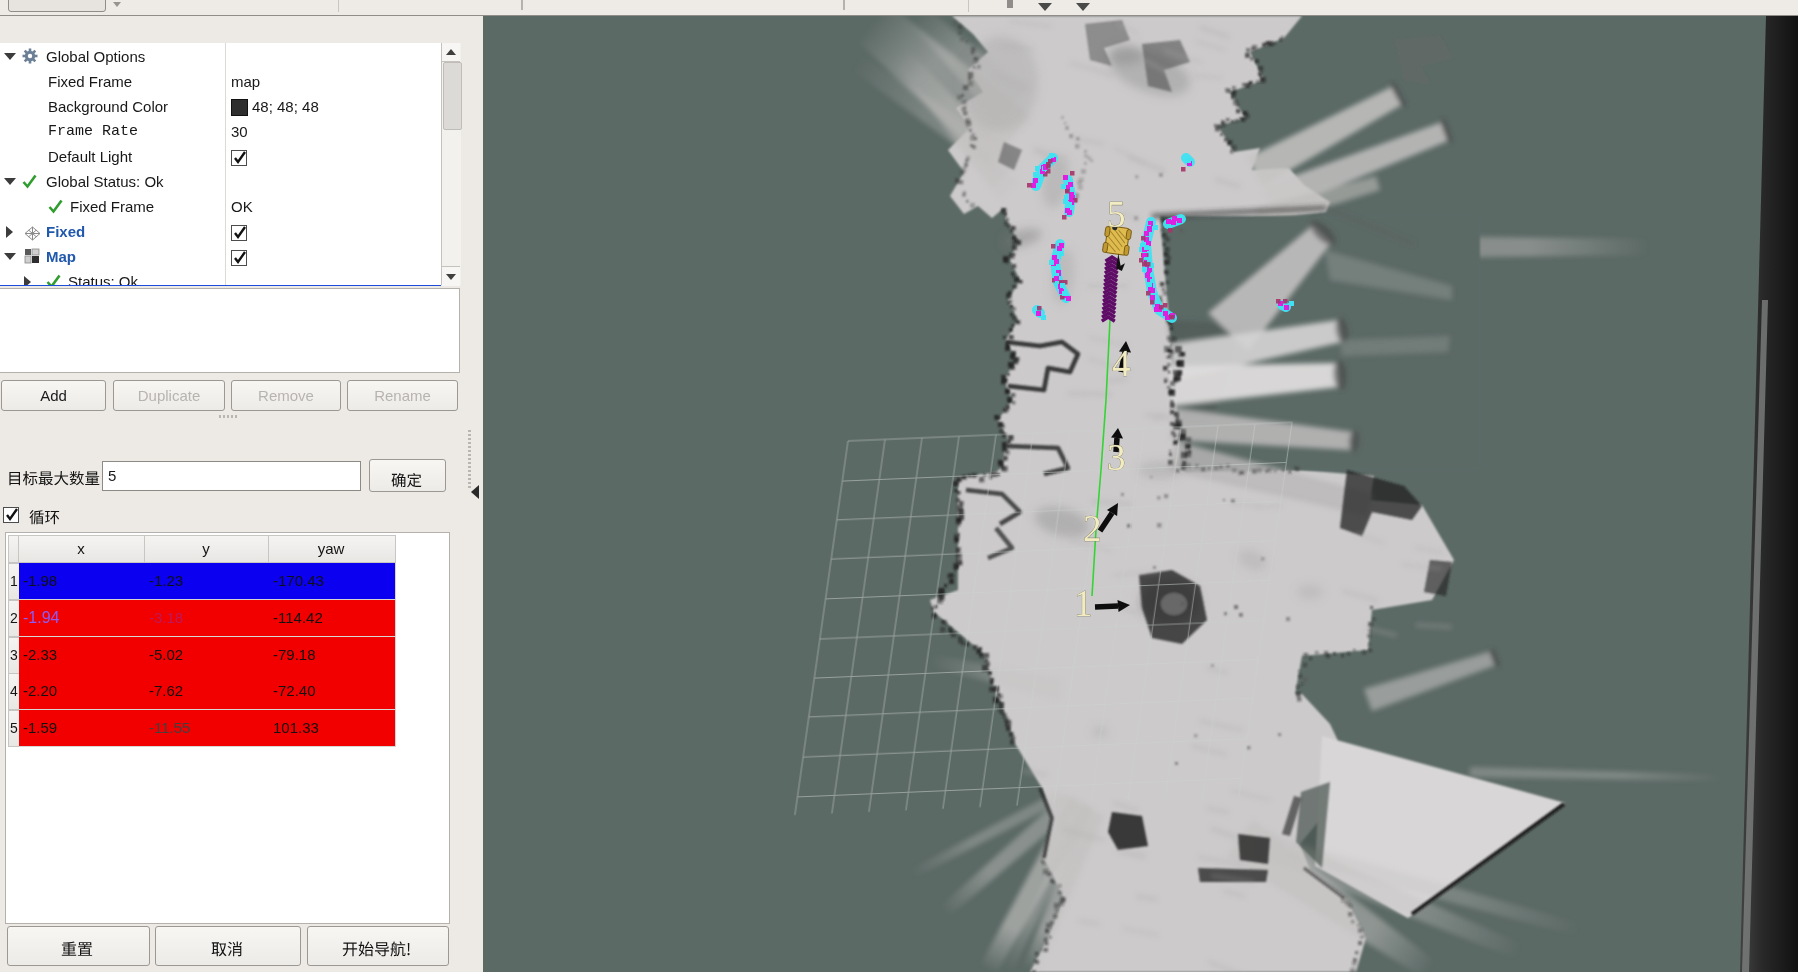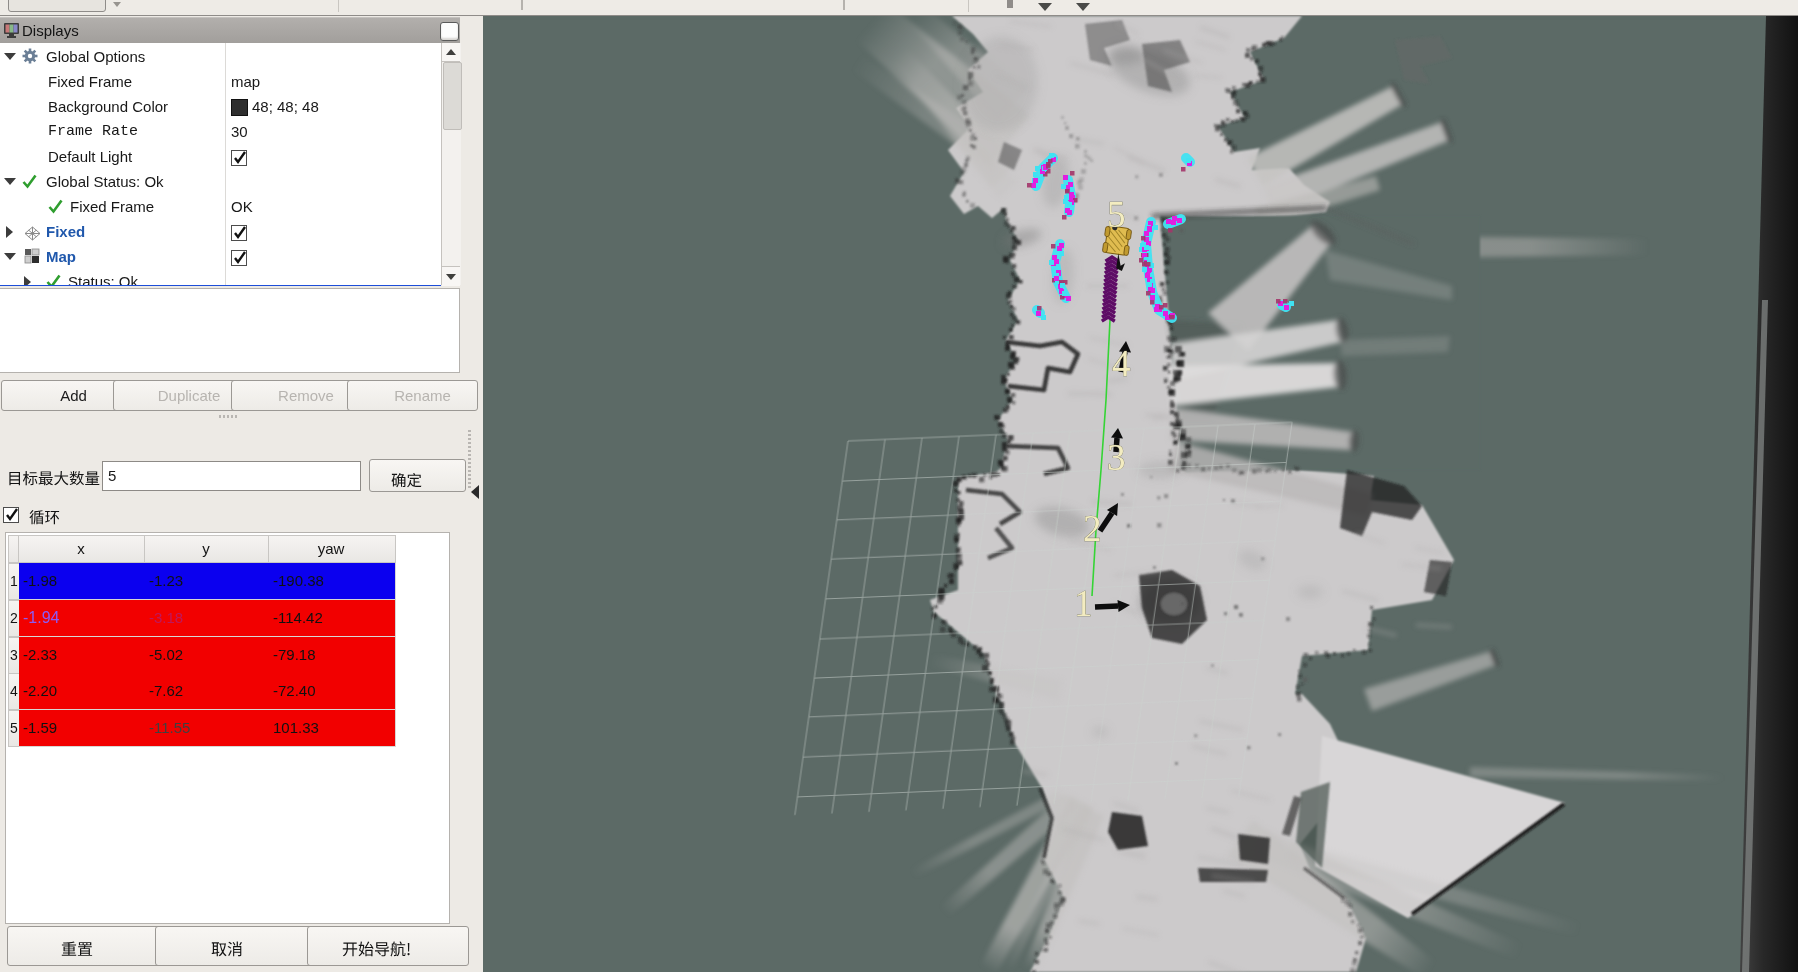--- a/index.html
+++ b/index.html
@@ -1,20 +1,20 @@
 <!DOCTYPE html>
 <html><head><meta charset="utf-8">
 <style>
 html,body{margin:0;padding:0;width:1798px;height:972px;overflow:hidden;background:#edeae5;font-family:"Liberation Sans",sans-serif;}
 .abs{position:absolute;}
 #page{position:relative;width:1798px;height:972px;}
 .titlebar{background:linear-gradient(#b2afac,#a19e9b);border-top:1px solid #c4c1be;border-bottom:1px solid #8d8a87;}
 .titletext{font-size:15px;color:#141414;}
 .floatbtn{width:17px;height:17px;background:#fdfdfd;border:1px solid #5a5a5a;border-radius:3px;box-shadow:inset 0 -2px 2px #d8d6d3;}
-.btn{background:linear-gradient(#f8f6f3,#edebe7);border:1px solid #9b9894;border-radius:3px;padding-left:20px;}
+.btn{background:linear-gradient(#f8f6f3,#edebe7);border:1px solid #9b9894;border-radius:3px;}
 .btntext{font-size:15px;color:#1a1a1a;text-align:center;}
 .btndis{font-size:15px;color:#b7b4b0;text-align:center;}
 .treetext{font-size:15px;color:#181818;}
 .cb{width:14px;height:14px;background:#fff;border:1px solid #4c4c4c;}
 svg{display:block}
 </style></head>
 <body>
 <div id="page">
 
 <div class="abs" style="left:0;top:0;width:1798px;height:15px;background:#eeebe6;border-bottom:1px solid #8f8c89;">
@@ -22,32 +22,20 @@
   <div class="abs" style="left:113px;top:2px;width:0;height:0;border-left:4px solid transparent;border-right:4px solid transparent;border-top:5px solid #97948f;"></div>
   <div class="abs" style="left:338px;top:0;width:1px;height:12px;background:#c9c6c1;"></div>
   <div class="abs" style="left:521px;top:0;width:2px;height:10px;background:#b5b2ad;"></div>
   <div class="abs" style="left:843px;top:0;width:2px;height:10px;background:#b5b2ad;"></div>
   <div class="abs" style="left:968px;top:0;width:1px;height:12px;background:#c9c6c1;"></div>
   <div class="abs" style="left:1007px;top:0;width:6px;height:8px;background:#8f8c89;"></div>
   <div class="abs" style="left:1038px;top:3px;width:0;height:0;border-left:7px solid transparent;border-right:7px solid transparent;border-top:8px solid #4a4a48;"></div>
   <div class="abs" style="left:1076px;top:3px;width:0;height:0;border-left:7px solid transparent;border-right:7px solid transparent;border-top:8px solid #4a4a48;"></div>
 </div>
 
-<div class="abs titlebar" style="left:0;top:17px;width:460px;height:26px;">
-  <svg class="abs" style="left:3px;top:4px" width="17" height="17" viewBox="0 0 17 17">
-    <rect x="1" y="1" width="15" height="11" rx="1" fill="#3c3c3c"></rect>
-    <rect x="2.5" y="2.5" width="4" height="8" fill="#c87878"></rect>
-    <rect x="6.5" y="2.5" width="4" height="8" fill="#88b888"></rect>
-    <rect x="10.5" y="2.5" width="4" height="8" fill="#8888c8"></rect>
-    <rect x="6" y="12" width="5" height="2" fill="#3c3c3c"></rect>
-    <rect x="4" y="14" width="9" height="2" fill="#3c3c3c"></rect>
-  </svg>
-  <div class="abs titletext" style="left:22px;top:4px;">Displays</div>
-  <div class="abs floatbtn" style="left:440px;top:4px;"></div>
-</div>
 
 <div class="abs" style="left:0;top:43px;width:441px;height:242px;background:#ffffff;border-bottom:1px solid #1d4ed8;overflow:hidden;">
   <div class="abs" style="left:225px;top:0;width:1px;height:242px;background:#dcdad7;"></div>
   <div class="abs" style="left:4px;top:10px;width:0;height:0;border-left:6px solid transparent;border-right:6px solid transparent;border-top:7px solid #3c3c3c;"></div>
 <svg class="abs" style="left:22px;top:5px" width="16" height="16" viewBox="0 0 16 16">
 <g fill="#6b7f96">
           <circle cx="8" cy="8" r="5.2"></circle>
 <g stroke="#6b7f96" stroke-width="2.6">
             <line x1="8" y1="0.5" x2="8" y2="4"></line>
             <line x1="8" y1="12" x2="8" y2="15.5"></line>
@@ -175,21 +163,21 @@
 <div class="abs" style="left:138px;top:2px;width:124px;height:26px;background:linear-gradient(#f6f4f2,#e9e7e4);border:1px solid #c8c6c3;"></div>
 <div class="abs" style="left:138px;top:7px;width:124px;text-align:center;font-size:15px;color:#141414;">y</div>
 <div class="abs" style="left:262px;top:2px;width:126px;height:26px;background:linear-gradient(#f6f4f2,#e9e7e4);border:1px solid #c8c6c3;"></div>
 <div class="abs" style="left:262px;top:7px;width:126px;text-align:center;font-size:15px;color:#141414;">yaw</div>
 <div class="abs" style="left:2px;top:30px;width:10px;height:35px;background:linear-gradient(#f6f4f2,#e9e7e4);border:1px solid #c8c6c3;font-size:14px;color:#141414;text-align:center;line-height:35px;">1</div>
 <div class="abs" style="left:13px;top:30px;width:126px;height:36px;background:#0b00ef;border-right:1px solid #d8d6d3;border-bottom:1px solid #d8d6d3;"></div>
 <div class="abs" style="left:17px;top:39px;font-size:15px;color:#111;">-1.98</div>
 <div class="abs" style="left:139px;top:30px;width:124px;height:36px;background:#0b00ef;border-right:1px solid #d8d6d3;border-bottom:1px solid #d8d6d3;"></div>
 <div class="abs" style="left:143px;top:39px;font-size:15px;color:#111;">-1.23</div>
 <div class="abs" style="left:263px;top:30px;width:126px;height:36px;background:#0b00ef;border-right:1px solid #d8d6d3;border-bottom:1px solid #d8d6d3;"></div>
-<div class="abs" style="left:267px;top:39px;font-size:15px;color:#111;">-190.38</div>
+<div class="abs" style="left:267px;top:39px;font-size:15px;color:#111;">-170.43</div>
 <div class="abs" style="left:2px;top:67px;width:10px;height:35px;background:linear-gradient(#f6f4f2,#e9e7e4);border:1px solid #c8c6c3;font-size:14px;color:#141414;text-align:center;line-height:35px;">2</div>
 <div class="abs" style="left:13px;top:67px;width:126px;height:36px;background:#f20000;border-right:1px solid #d8d6d3;border-bottom:1px solid #d8d6d3;"></div>
 <div class="abs" style="left:17px;top:76px;font-size:16px;color:#8b5cf6;">-1.94</div>
 <div class="abs" style="left:139px;top:67px;width:124px;height:36px;background:#f20000;border-right:1px solid #d8d6d3;border-bottom:1px solid #d8d6d3;"></div>
 <div class="abs" style="left:143px;top:76px;font-size:15px;color:#be185d;">-3.18</div>
 <div class="abs" style="left:263px;top:67px;width:126px;height:36px;background:#f20000;border-right:1px solid #d8d6d3;border-bottom:1px solid #d8d6d3;"></div>
 <div class="abs" style="left:267px;top:76px;font-size:15px;color:#111;">-114.42</div>
 <div class="abs" style="left:2px;top:104px;width:10px;height:35px;background:linear-gradient(#f6f4f2,#e9e7e4);border:1px solid #c8c6c3;font-size:14px;color:#141414;text-align:center;line-height:35px;">3</div>
 <div class="abs" style="left:13px;top:104px;width:126px;height:36px;background:#f20000;border-right:1px solid #d8d6d3;border-bottom:1px solid #d8d6d3;"></div>
 <div class="abs" style="left:17px;top:113px;font-size:15px;color:#111;">-2.33</div>

